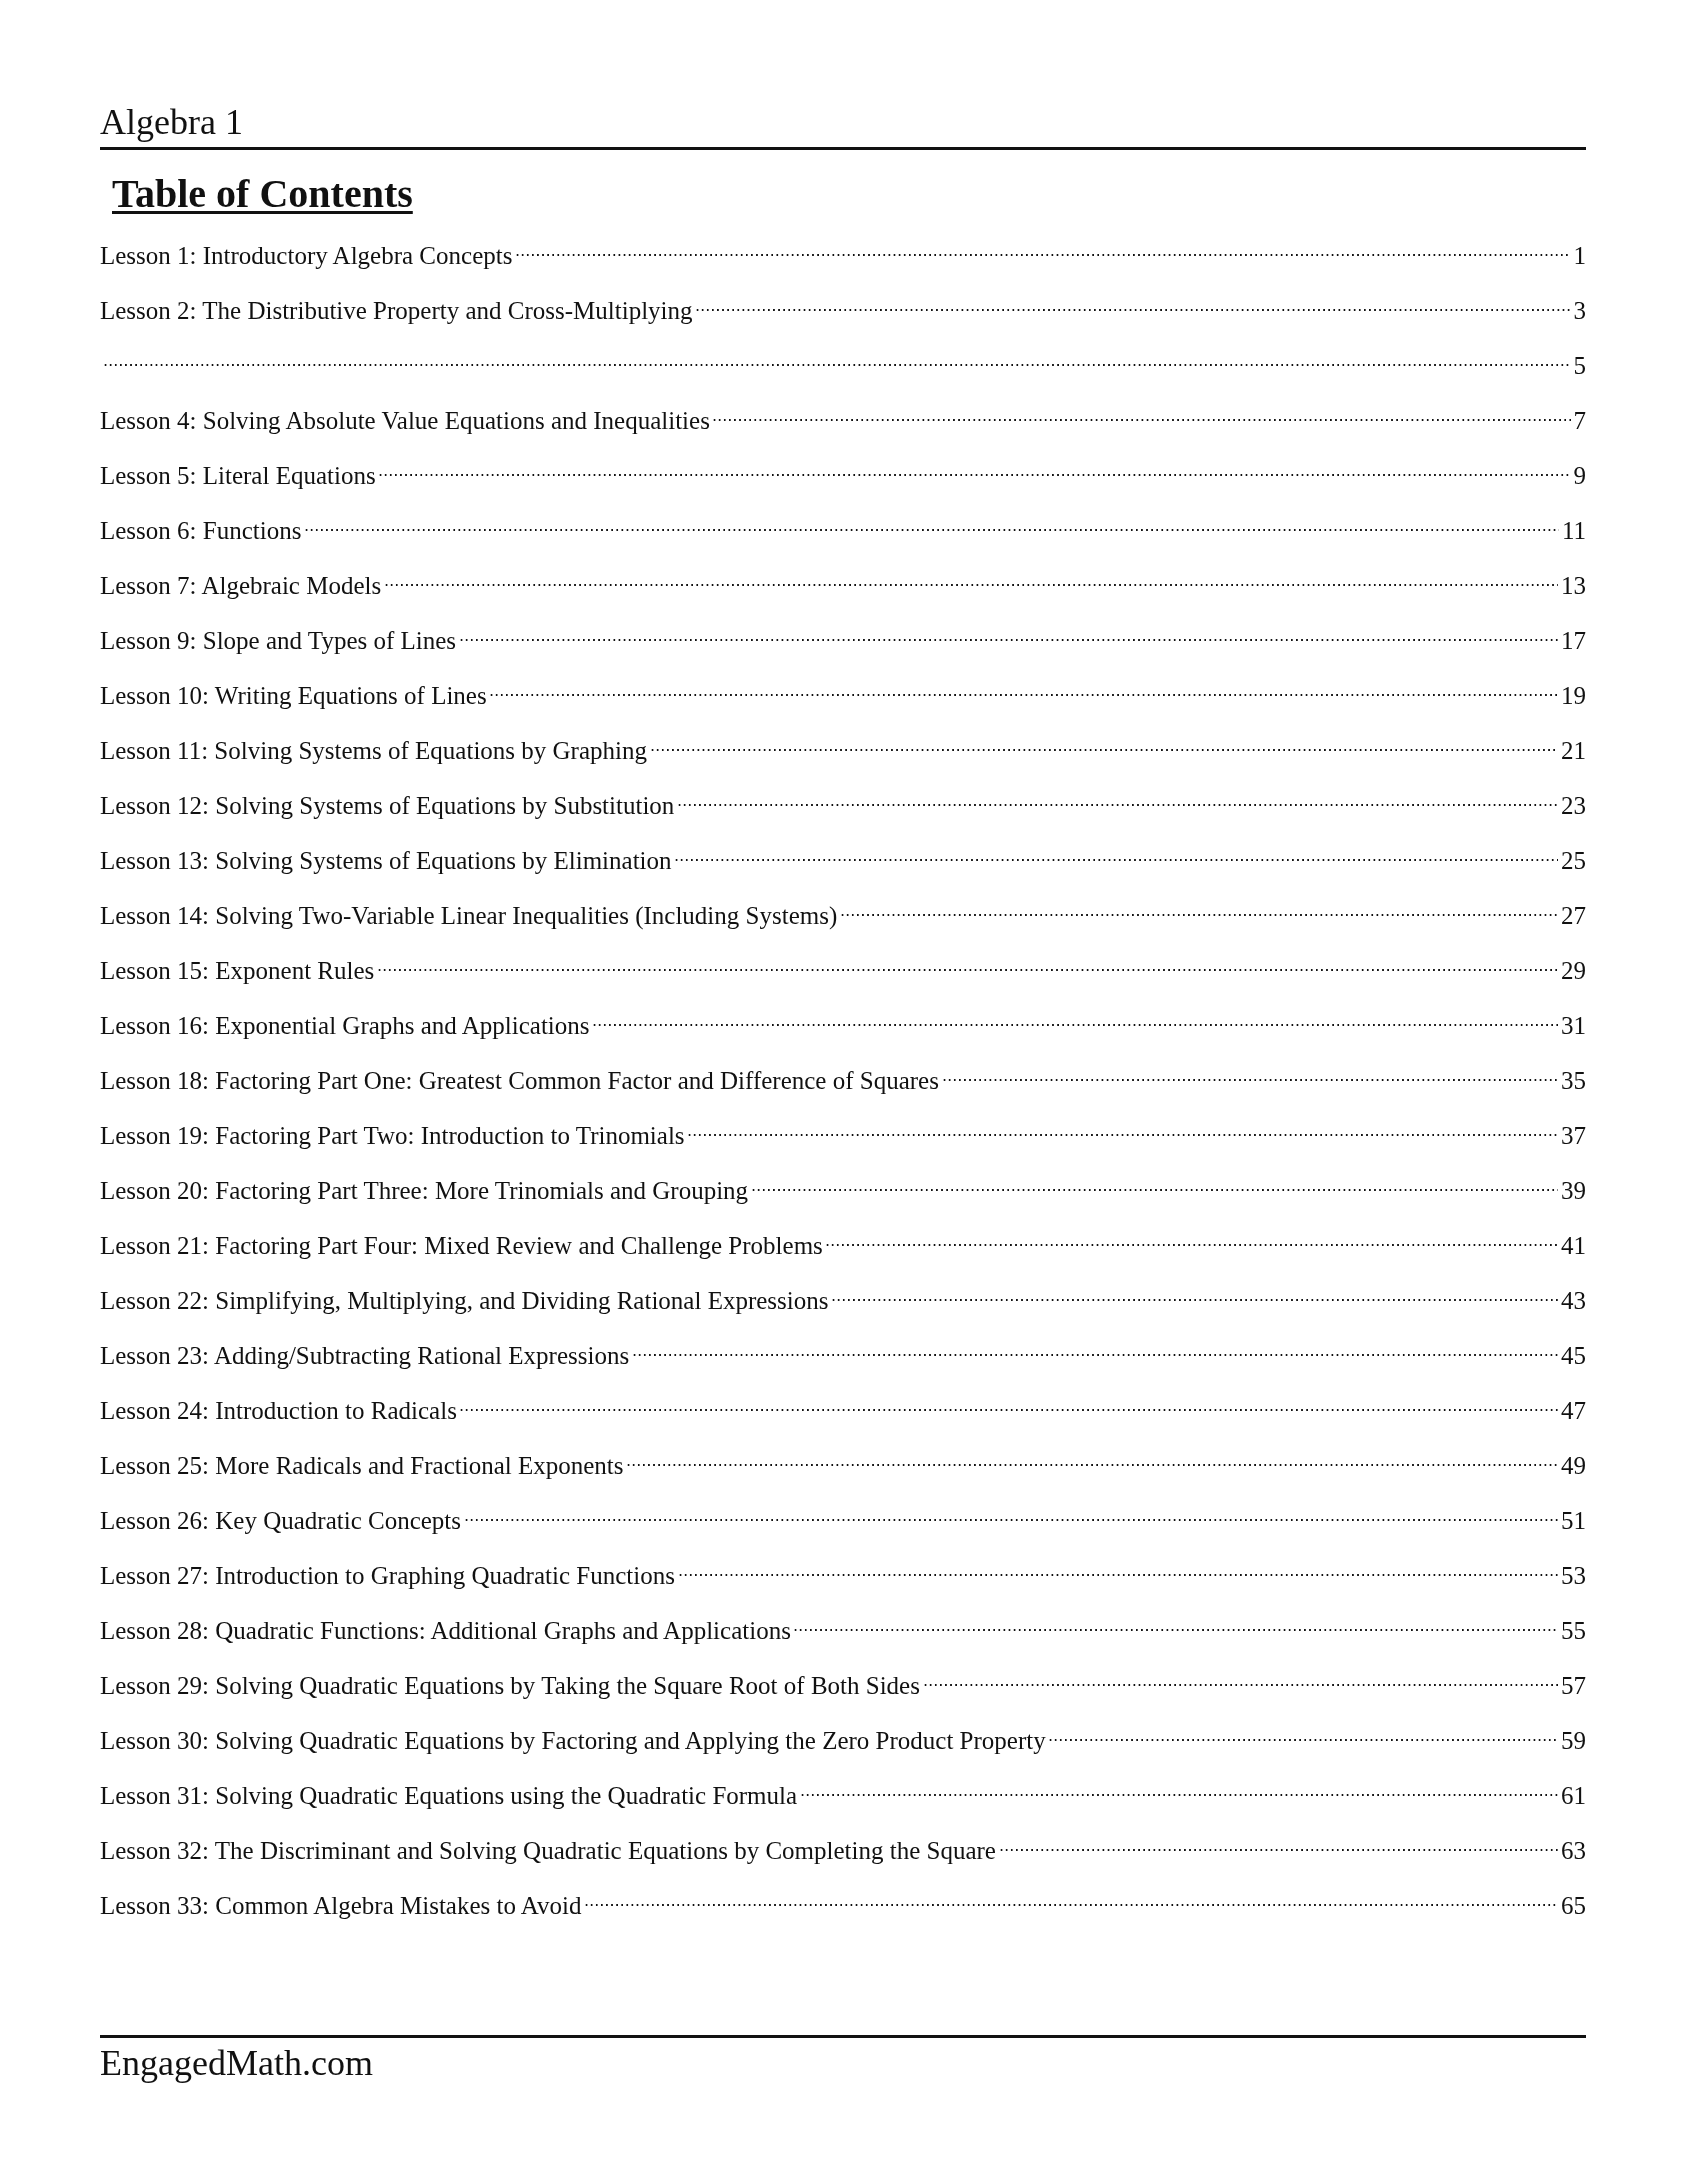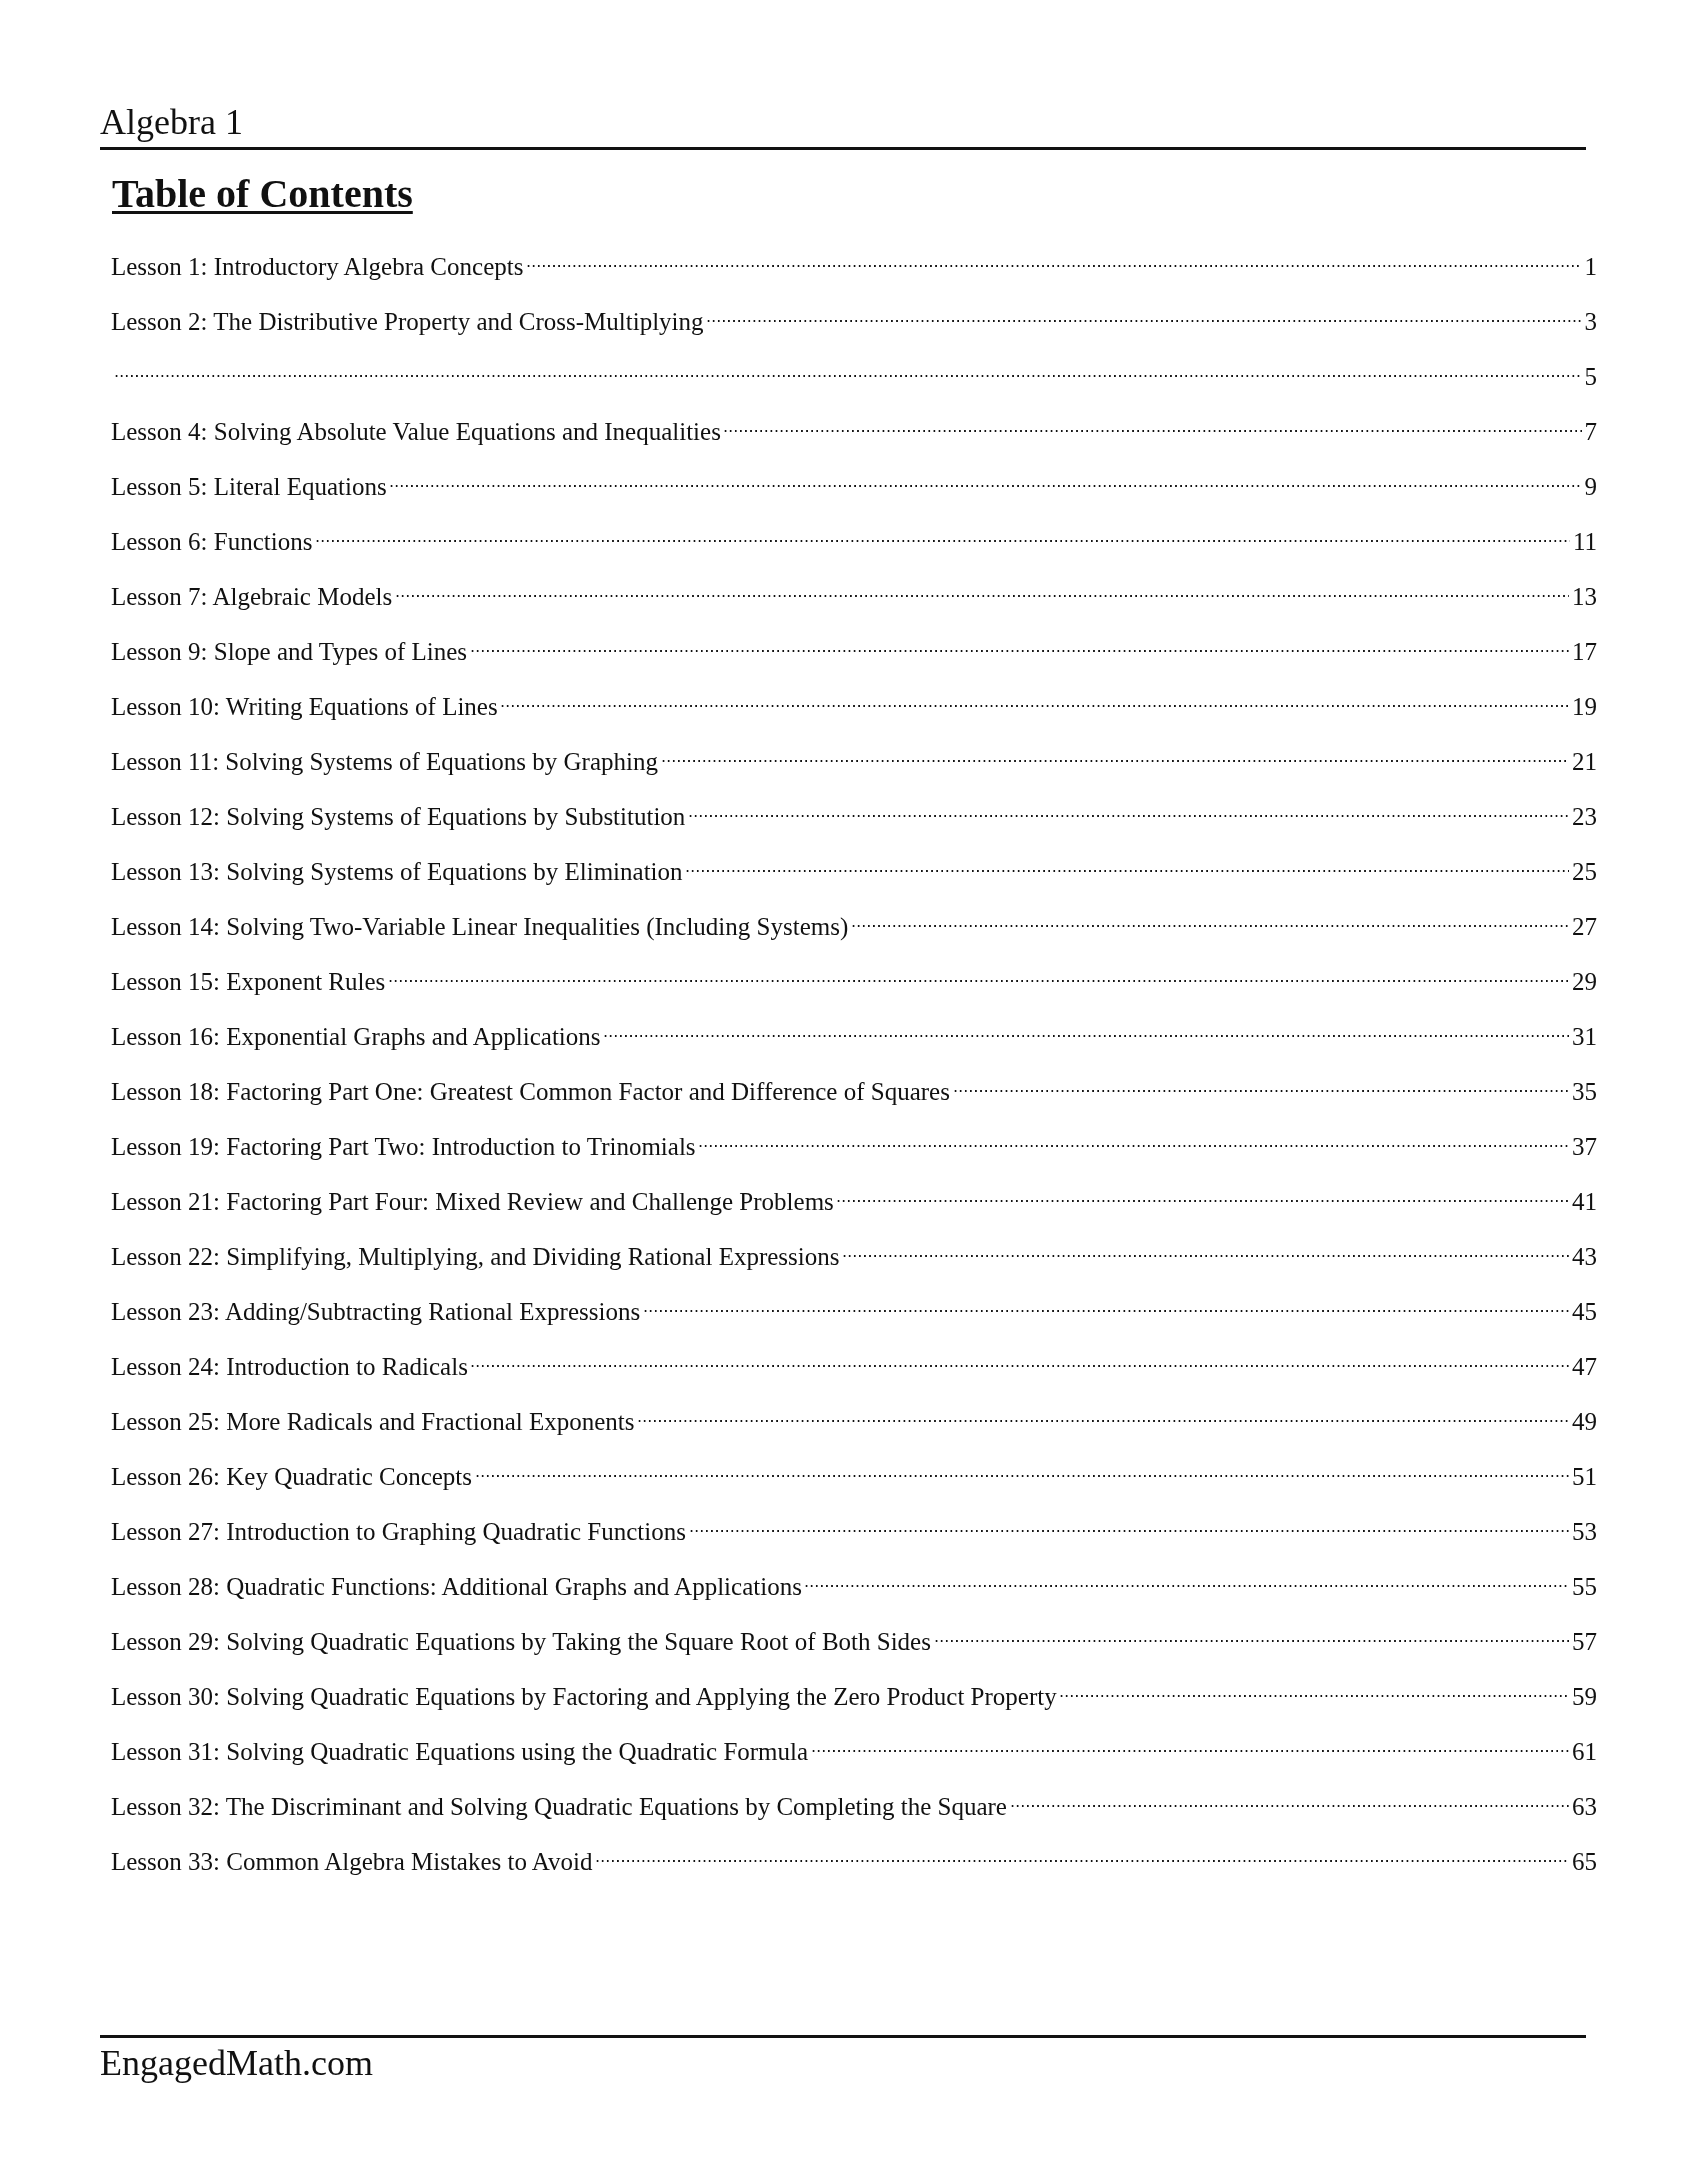--- a/index.html
+++ b/index.html
@@ -7,21 +7,21 @@
          font-family:"DejaVu Serif", "Liberation Serif", serif; color:#111111; }
   .page { position:absolute; left:100px; top:0; width:1486px; height:2181px; }
   .doc-header-title { position:absolute; left:0; top:101px; font-size:36px; line-height:43px;
          font-family:Liberation Serif, serif; font-weight:normal; }
   .rule { position:absolute; left:0; width:1486px; height:2.6px; background:#111111; }
   .rule.top { top:147px; }
   .rule.bottom { top:2035px; }
   .toc-title { position:absolute; left:0; top:158px; font-size:40px; line-height:48px; font-weight:bold;
          text-decoration:underline; text-decoration-thickness:2.6px; text-underline-offset:4.3px;
          font-family:"Liberation Serif", "DejaVu Serif", serif; }
-  .toc-list { position:absolute; left:0; top:230px; width:1486px; margin:11px; padding:0; list-style:none; }
+  .toc-list { position:absolute; left:0; top:230px; width:1486px; margin:0; padding:0; list-style:none; }
   .toc-row { display:flex; align-items:baseline; height:55px; line-height:34px; font-size:25px;
          font-family:"Liberation Serif", "DejaVu Serif", serif; white-space:nowrap; }
   .toc-label { flex:0 0 auto; }
   .toc-leader { flex:1 1 auto; overflow:hidden; margin:0 2.6px; position:relative; height:34px; }
   .toc-leader::after { content:""; position:absolute; left:0; right:0; bottom:7.7px; height:2.6px;
          background-image:radial-gradient(circle, #111 1px, transparent 1.2px);
          background-size:5.1px 2.6px; background-repeat:repeat-x; }
   .toc-page { flex:0 0 auto; text-align:right; }
   .doc-footer { position:absolute; left:0; top:2041px; font-size:36px; line-height:44px;
          font-family:"Liberation Serif", "DejaVu Serif", serif; }
@@ -113,20 +113,25 @@
     <span class="toc-label">Lesson 18: Factoring Part One: Greatest Common Factor and Difference of Squares</span>
     <span class="toc-leader"></span>
     <span class="toc-page">35</span>
   </li>
       <li class="toc-row">
     <span class="toc-label">Lesson 19: Factoring Part Two: Introduction to Trinomials</span>
     <span class="toc-leader"></span>
     <span class="toc-page">37</span>
   </li>
       <li class="toc-row">
+    <span class="toc-label">Lesson 20: Factoring Part Three: More Trinomials and Grouping</span>
+    <span class="toc-leader"></span>
+    <span class="toc-page">39</span>
+  </li>
+      <li class="toc-row">
     <span class="toc-label">Lesson 21: Factoring Part Four: Mixed Review and Challenge Problems</span>
     <span class="toc-leader"></span>
     <span class="toc-page">41</span>
   </li>
       <li class="toc-row">
     <span class="toc-label">Lesson 22: Simplifying, Multiplying, and Dividing Rational Expressions</span>
     <span class="toc-leader"></span>
     <span class="toc-page">43</span>
   </li>
       <li class="toc-row">

